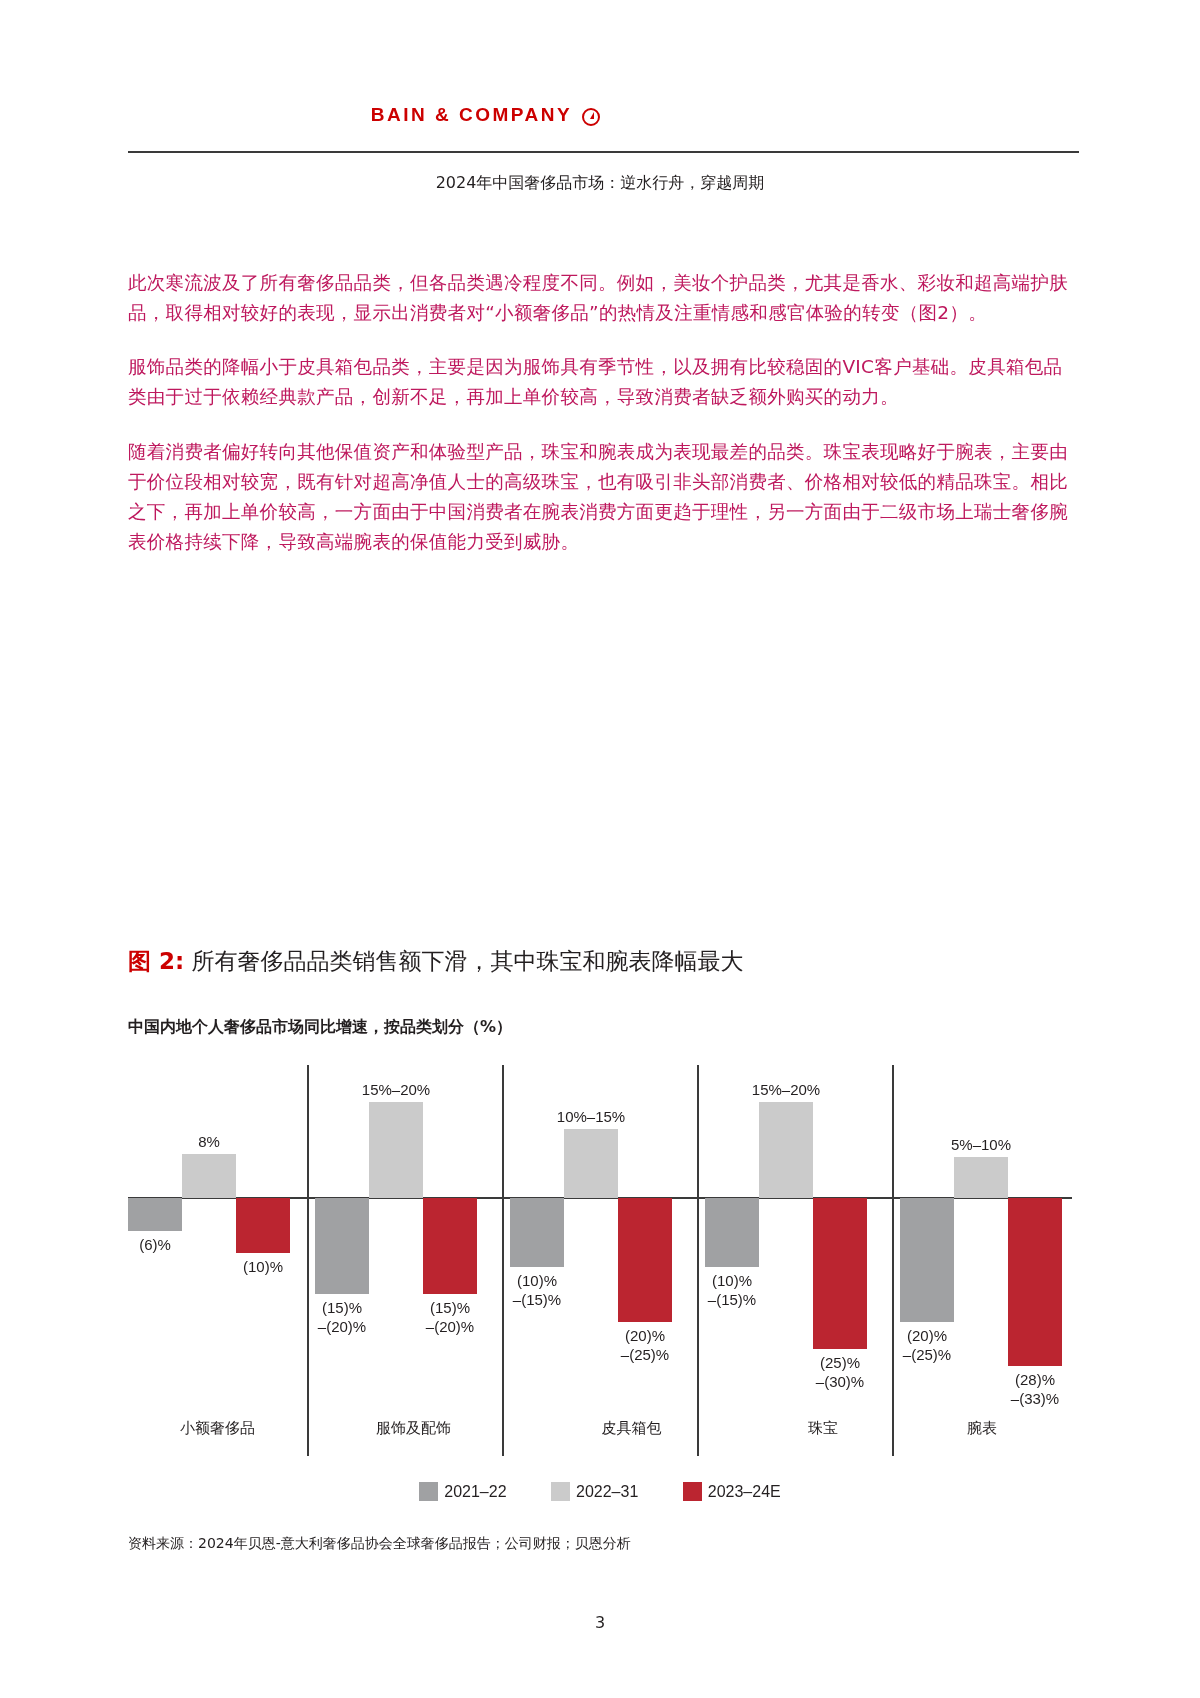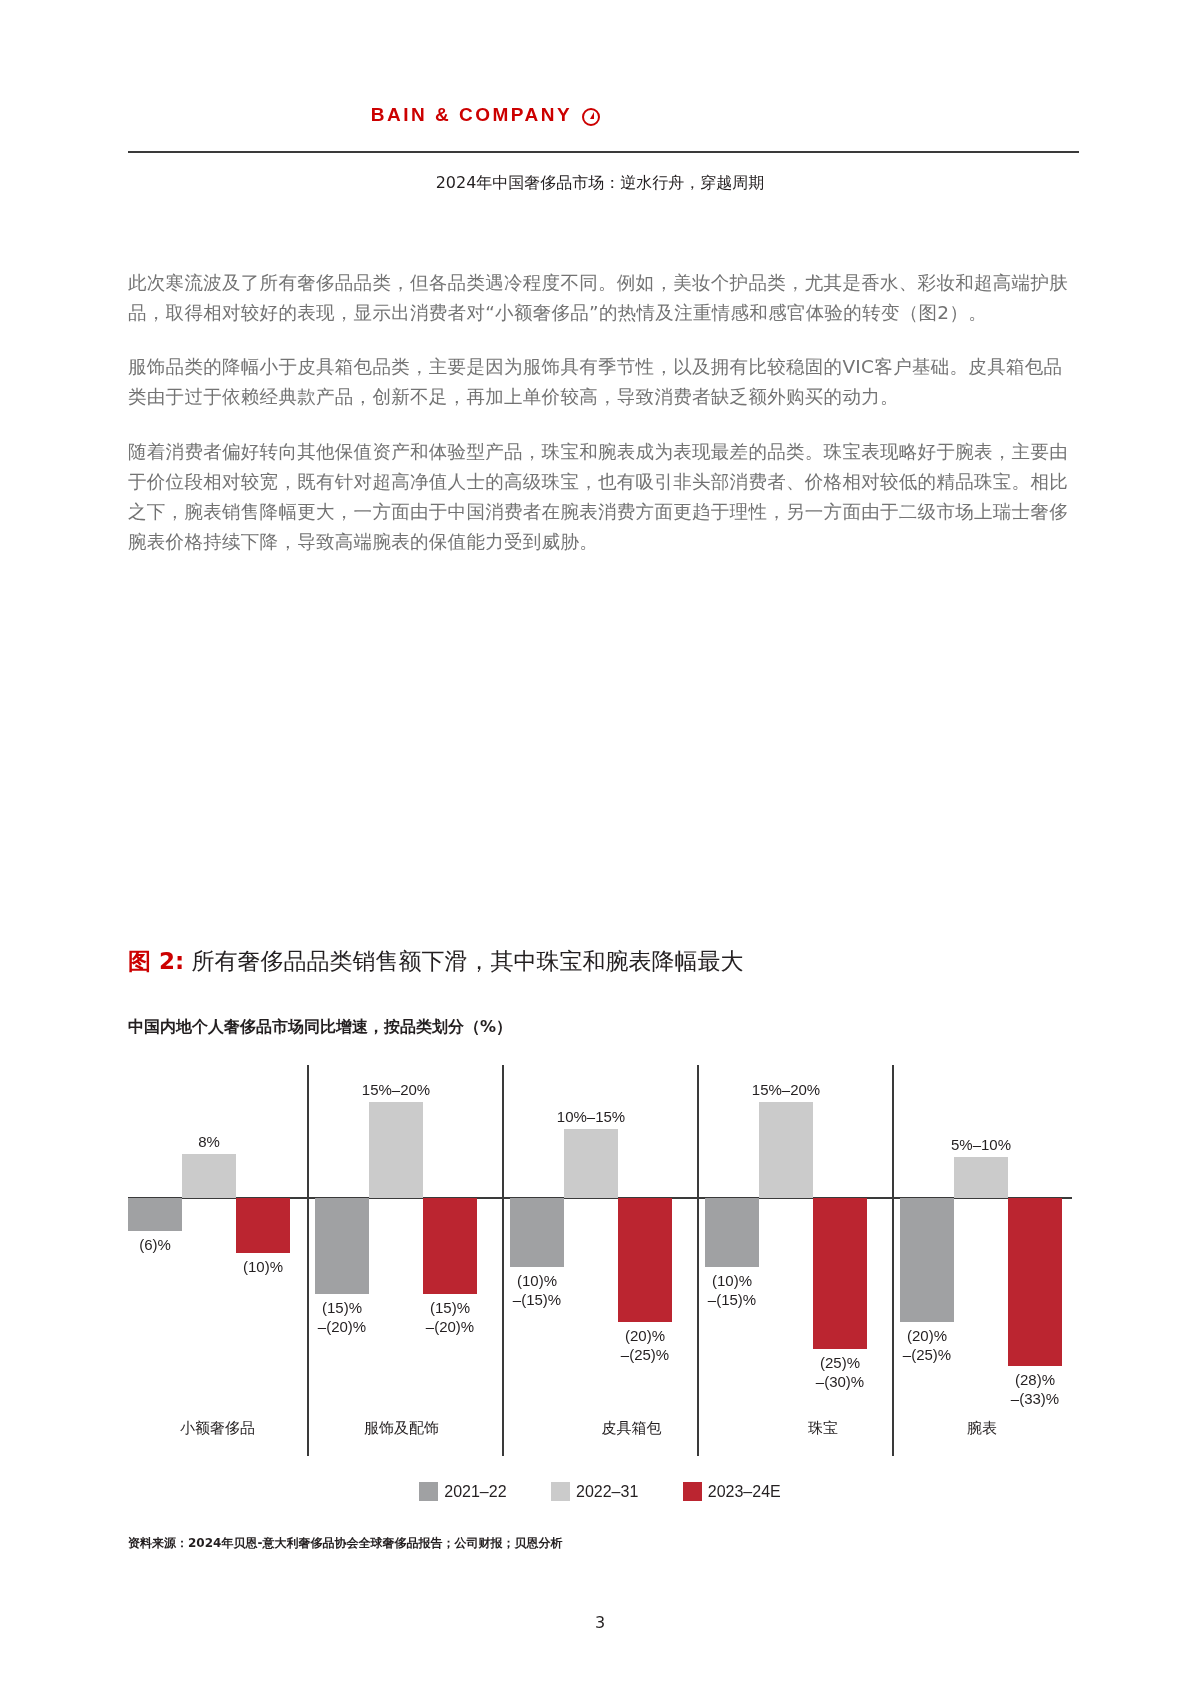--- a/index.html
+++ b/index.html
@@ -7,49 +7,49 @@
          font-family:"DejaVu Sans","Liberation Sans",sans-serif; color:#231f20; }
   .abs { position:absolute; }
   #logo { left:0; width:971px; top:104px; text-align:center; color:#cc0000;
           font-family:"Liberation Sans",sans-serif; font-size:19px; letter-spacing:2.5px; font-weight:bold; }
   #logo .circle { display:inline-block; width:18px; height:18px; border:2.5px solid #cc0000; border-radius:50%;
                   vertical-align:-5px; margin-left:10px; position:relative; box-sizing:border-box; }
   #logo .circle::after { content:""; position:absolute; left:6px; top:2px; width:0; height:0;
                   border-left:4px solid transparent; border-bottom:7px solid #cc0000; }
   #rule { left:128px; top:151px; width:951px; height:2px; background:#3a3a3a; }
   #runhead { left:0; width:1200px; top:173px; text-align:center; font-size:16px; color:#231f20; }
-  .para { left:128px; width:952px; font-size:18.5px; line-height:30px; color:#737373; letter-spacing:0.3px; }
+  .para { left:128px; width:952px; font-size:18.5px; line-height:30px; color:#be185d; letter-spacing:0.3px; }
   #p1 { top:268px; } #p2 { top:352px; } #p3 { top:437px; }
   #figtitle { left:128px; top:946px; font-size:23px; color:#231f20; }
   #figtitle .fignum { color:#cc0000; font-weight:bold; }
   #chartsub { left:128px; top:1017px; font-size:16px; font-weight:bold; color:#231f20; }
   #chart { left:0; top:0; width:1200px; height:1698px; pointer-events:none; }
   .bar { position:absolute; width:54px; }
   .c1 { background:#a0a1a3; } .c2 { background:#cbcbcb; } .c3 { background:#bb2530; }
   .divider { position:absolute; width:2px; background:#3a3a3a; top:1065px; height:391px; }
   #baseline { position:absolute; left:128px; top:1197px; width:944px; height:2px; background:#3a3a3a; }
   .vlabel { position:absolute; width:90px; text-align:center; font-family:"Liberation Sans",sans-serif;
             font-size:15px; line-height:19px; color:#231f20; }
   .catlabel { position:absolute; top:1419px; text-align:center; font-size:15px; color:#231f20; }
   #legend { left:0; width:1200px; top:1482px; text-align:center; font-family:"Liberation Sans",sans-serif; font-size:16px; }
   .leg { display:inline-flex; align-items:center; margin:0 20px; }
   .leg .sw { width:19px; height:19px; display:inline-block; margin-right:6px; }
-  #source { left:128px; top:1535px; font-size:12px; font-weight:bold; color:#231f20; }
+  #source { left:128px; top:1535px; font-size:14px; font-weight:normal; color:#231f20; }
   #pagenum { left:0; width:1200px; top:1613px; text-align:center; font-size:16px; color:#231f20; }
 </style>
 </head>
 <body>
 
 <div id="logo" class="abs"><span>BAIN &amp; COMPANY</span><span class="circle"></span></div>
 <div id="rule" class="abs"></div>
 <div id="runhead" class="abs">2024年中国奢侈品市场：逆水行舟，穿越周期</div>
 
 <div id="p1" class="abs para">此次寒流波及了所有奢侈品品类，但各品类遇冷程度不同。例如，美妆个护品类，尤其是香水、彩妆和超高端护肤品，取得相对较好的表现，显示出消费者对“小额奢侈品”的热情及注重情感和感官体验的转变（图2）。</div>
 <div id="p2" class="abs para">服饰品类的降幅小于皮具箱包品类，主要是因为服饰具有季节性，以及拥有比较稳固的VIC客户基础。皮具箱包品类由于过于依赖经典款产品，创新不足，再加上单价较高，导致消费者缺乏额外购买的动力。</div>
-<div id="p3" class="abs para">随着消费者偏好转向其他保值资产和体验型产品，珠宝和腕表成为表现最差的品类。珠宝表现略好于腕表，主要由于价位段相对较宽，既有针对超高净值人士的高级珠宝，也有吸引非头部消费者、价格相对较低的精品珠宝。相比之下，腕表销售降幅更大，一方面由于中国消费者在腕表消费方面更趋于理性，另一方面由于二级市场上瑞士奢侈腕表价格持续下降，导致高端腕表的保值能力受到威胁。</div>
+<div id="p3" class="abs para">随着消费者偏好转向其他保值资产和体验型产品，珠宝和腕表成为表现最差的品类。珠宝表现略好于腕表，主要由于价位段相对较宽，既有针对超高净值人士的高级珠宝，也有吸引非头部消费者、价格相对较低的精品珠宝。相比之下，再加上单价较高，一方面由于中国消费者在腕表消费方面更趋于理性，另一方面由于二级市场上瑞士奢侈腕表价格持续下降，导致高端腕表的保值能力受到威胁。</div>
 
 <div id="figtitle" class="abs"><span class="fignum">图 2:</span> <span>所有奢侈品品类销售额下滑，其中珠宝和腕表降幅最大</span></div>
 <div id="chartsub" class="abs">中国内地个人奢侈品市场同比增速，按品类划分（%）</div>
 
 <div id="chart" class="abs">
     <div id="baseline"></div>
     <div class="divider" style="left: 307px;"></div>
     <div class="divider" style="left: 502px;"></div>
     <div class="divider" style="left: 697px;"></div>
     <div class="divider" style="left: 892px;"></div>
@@ -59,21 +59,21 @@
     <div class="vlabel" style="left: 164px; top: 1132px;">8%</div>
     <div class="bar c3" style="left: 236px; height: 55px; top: 1198px;"></div>
     <div class="vlabel" style="left: 218px; top: 1257px;">(10)%</div>
     <div class="catlabel" style="left: 128px; width: 179px;">小额奢侈品</div>
     <div class="bar c1" style="left: 315px; height: 96.25px; top: 1198px;"></div>
     <div class="vlabel" style="left: 297px; top: 1298.25px;">(15)%<br>–(20)%</div>
     <div class="bar c2" style="left: 369px; height: 96.25px; top: 1101.75px;"></div>
     <div class="vlabel" style="left: 351px; top: 1079.75px;">15%–20%</div>
     <div class="bar c3" style="left: 423px; height: 96.25px; top: 1198px;"></div>
     <div class="vlabel" style="left: 405px; top: 1298.25px;">(15)%<br>–(20)%</div>
-    <div class="catlabel" style="left: 304px; width: 195px;">服饰及配饰</div>
+    <div class="catlabel" style="left: 316px; width: 195px;">服饰及配饰</div>
     <div class="bar c1" style="left: 510px; height: 68.75px; top: 1198px;"></div>
     <div class="vlabel" style="left: 492px; top: 1270.75px;">(10)%<br>–(15)%</div>
     <div class="bar c2" style="left: 564px; height: 68.75px; top: 1129.25px;"></div>
     <div class="vlabel" style="left: 546px; top: 1107.25px;">10%–15%</div>
     <div class="bar c3" style="left: 618px; height: 123.75px; top: 1198px;"></div>
     <div class="vlabel" style="left: 600px; top: 1325.75px;">(20)%<br>–(25)%</div>
     <div class="catlabel" style="left: 502px; width: 195px; margin-left: 32px;">皮具箱包</div>
     <div class="bar c1" style="left: 705px; height: 68.75px; top: 1198px;"></div>
     <div class="vlabel" style="left: 687px; top: 1270.75px;">(10)%<br>–(15)%</div>
     <div class="bar c2" style="left: 759px; height: 96.25px; top: 1101.75px;"></div>

